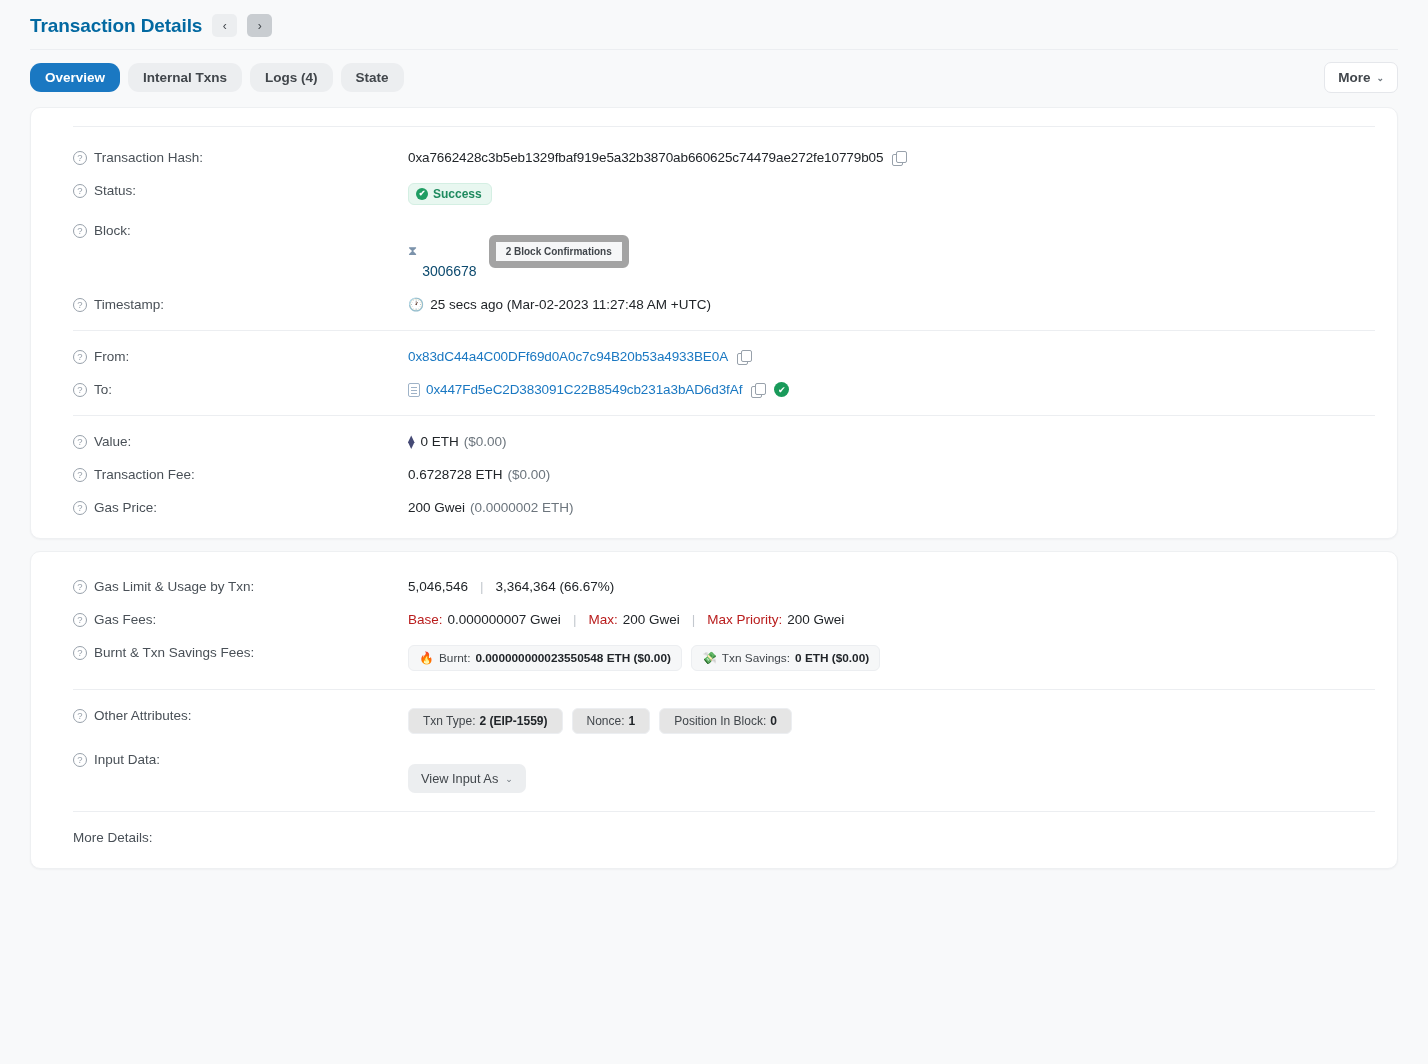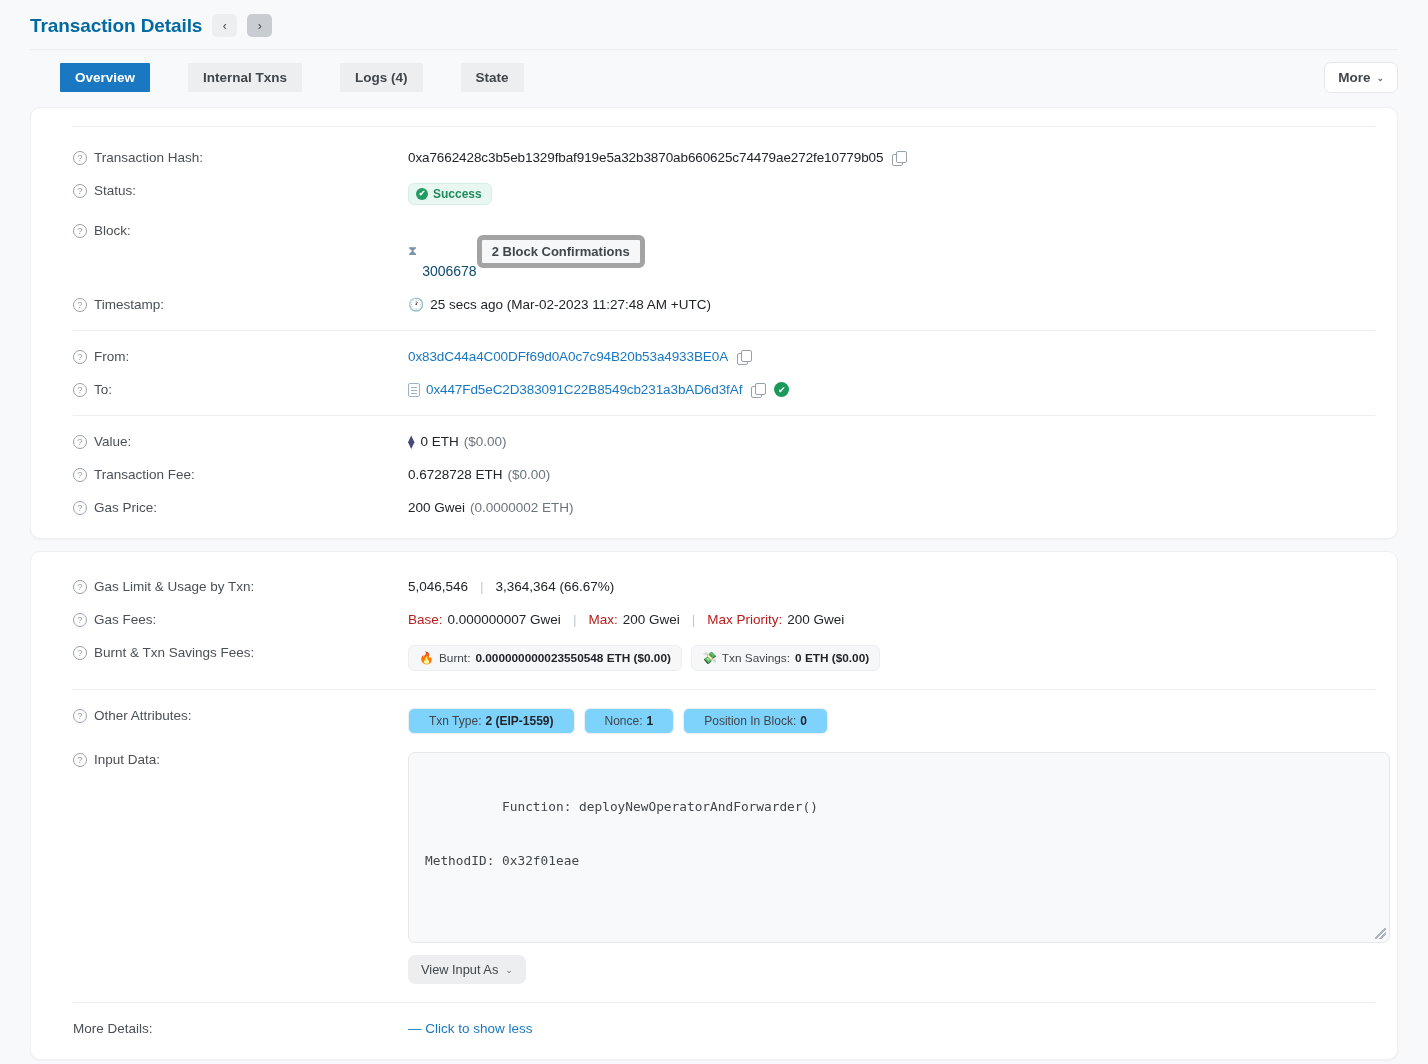--- a/index.html
+++ b/index.html
@@ -31,25 +31,24 @@
   .divider-line { height: 1px; background: #eceef1; margin: 0 30px; }
 
   
   .tabs-row {
     display: flex; align-items: center;
     padding: 12px 30px 14px 30px;
   }
   .tabs { display: flex; gap: 8px; }
   .tab {
     font-size: 13.5px; font-weight: bold;
-    padding: 7px 15px; border-radius: 1px;
+    padding: 7px 15px; border-radius: 11px;
     background: #eceef0; color: #41464b; cursor: pointer;
     border: none; font-family: "Liberation Sans", sans-serif;
     white-space: nowrap;
-    margin-left: 30px;
   }
   .tab.active { background: #1a78c2; color: #ffffff; }
   .more-btn {
     margin-left: auto;
     font-size: 13.5px; font-weight: bold;
     padding: 7px 13px; border-radius: 7px;
     background: #ffffff; color: #41464b; cursor: pointer;
     border: 1px solid #e5e7eb; display: flex; align-items: center; gap: 6px;
     font-family: "Liberation Sans", sans-serif;
   }
@@ -108,22 +107,22 @@
     padding: 3px 9px 3px 7px; font-size: 12px; font-weight: bold; color: #1f8a5f;
   }
   .check-dot {
     width: 12px; height: 12px; border-radius: 50%; background: #1f9d63;
     color: #ffffff; font-size: 8px; line-height: 12px; text-align: center;
   }
 
   .blk-link { color: #0c4a6e; font-size: 14px; text-decoration: none; cursor: pointer; margin-top: 40px; }
   .hourglass { color: #7c93ab; font-size: 13px; margin-right: 5px; }
   .conf-badge {
-    background: #f6f7f8; border: 5px solid #a3a3a3;
-    border-radius: 6px; padding: 4px 10px; font-size: 13px; font-weight: bold; color: #41464b;
+    margin-left: 12px; background: #f6f7f8; border: 7px solid #a3a3a3;
+    border-radius: 6px; padding: 4px 10px; font-size: 10px; font-weight: bold; color: #41464b;
   }
   .clock { color: #6c757d; font-size: 13px; margin-right: 6px; }
 
   .addr-link { color: #1a78c2; font-size: 13.5px; text-decoration: none; cursor: pointer; letter-spacing: -0.1px; }
   .doc-ico {
     display: inline-block; width: 12px; height: 14px; margin-right: 6px;
     border: 1.3px solid #9fb3c8; border-radius: 2px; position: relative;
     vertical-align: -2px; background: #ffffff;
   }
   .doc-ico::before {
@@ -145,22 +144,22 @@
   .pill {
     display: inline-flex; align-items: center; gap: 5px;
     background: #f6f7f8; border: 1px solid #eceef1; border-radius: 6px;
     padding: 5px 10px; font-size: 11.8px; color: #41464b; margin-right: 9px;
   }
   .pill b { font-weight: bold; color: #212529; }
   .pill-emoji { font-size: 12px; }
 
   .attr-pill {
     display: inline-flex; align-items: center;
-    background: #7dd3fc; border: 1px solid #eceef1; border-radius: 6px;
-    padding: 5px 20px; font-size: 12px; color: #41464b; margin-right: 9px;
+    background: #e5e5e5; border: 1px solid #eceef1; border-radius: 6px;
+    padding: 5px 14px; font-size: 12px; color: #41464b; margin-right: 9px;
   }
   .attr-pill b { font-weight: bold; color: #212529; margin-left: 4px; }
 
   .input-box {
     width: 982px; min-height: 96px;
     background: #f8f9fa; border: 1px solid #e5e7eb; border-radius: 7px;
     padding: 14px 16px; font-family: "DejaVu Sans Mono", monospace;
     font-size: 12.8px; color: #41464b; line-height: 2.1;
     position: relative; white-space: pre; overflow: hidden;
   }
@@ -390,38 +389,29 @@
         </span>
       </div>
     </div>
 
     <div class="row">
       <div class="row-label">
         <span class="qmark">?</span>
         <span>Input Data:</span>
       </div>
       <div class="row-value" style="display:block">
-        <div class="input-box">
-          <span>Function: deployNewOperatorAndForwarder()
-
-MethodID: 0x32f01eae</span>
-          <span class="resize-grip"></span>
-        </div>
         <button class="view-input-btn">
           <span>View Input As</span>
           <span class="caret">⌄</span>
         </button>
       </div>
     </div>
 
     <div class="row-sep"></div>
 
     <div class="row">
       <div class="row-label">
         <span>More Details:</span>
       </div>
-      <div class="row-value">
-        <span class="show-less">— Click to show less</span>
-      </div>
     </div>
   </div>
 
 </div>
 
 </body></html>

